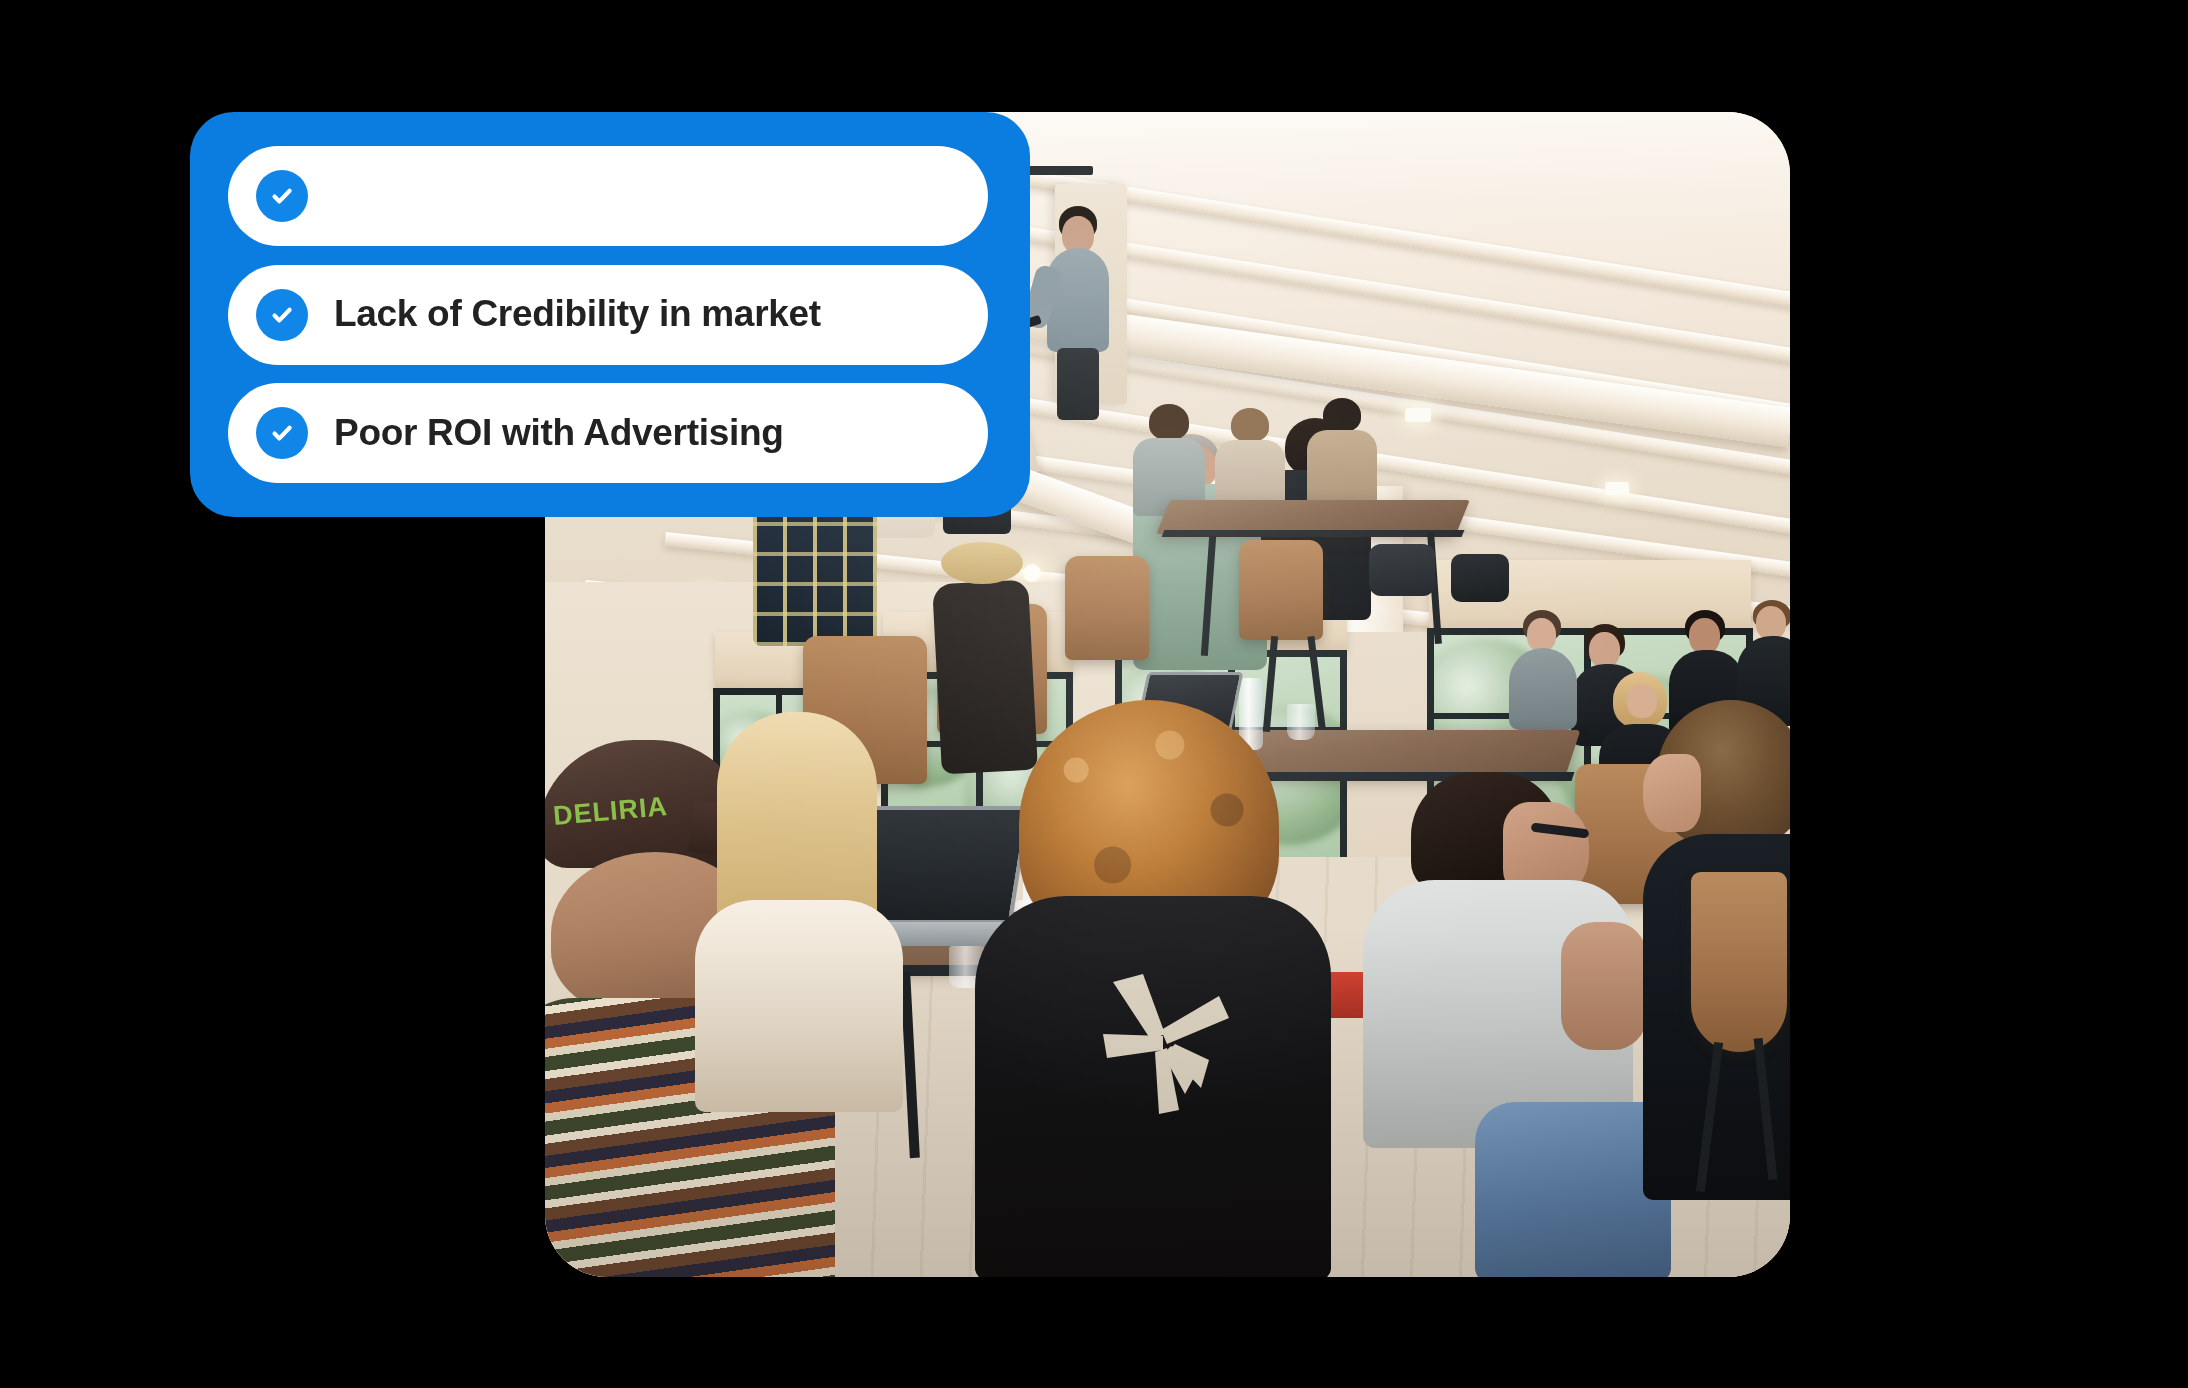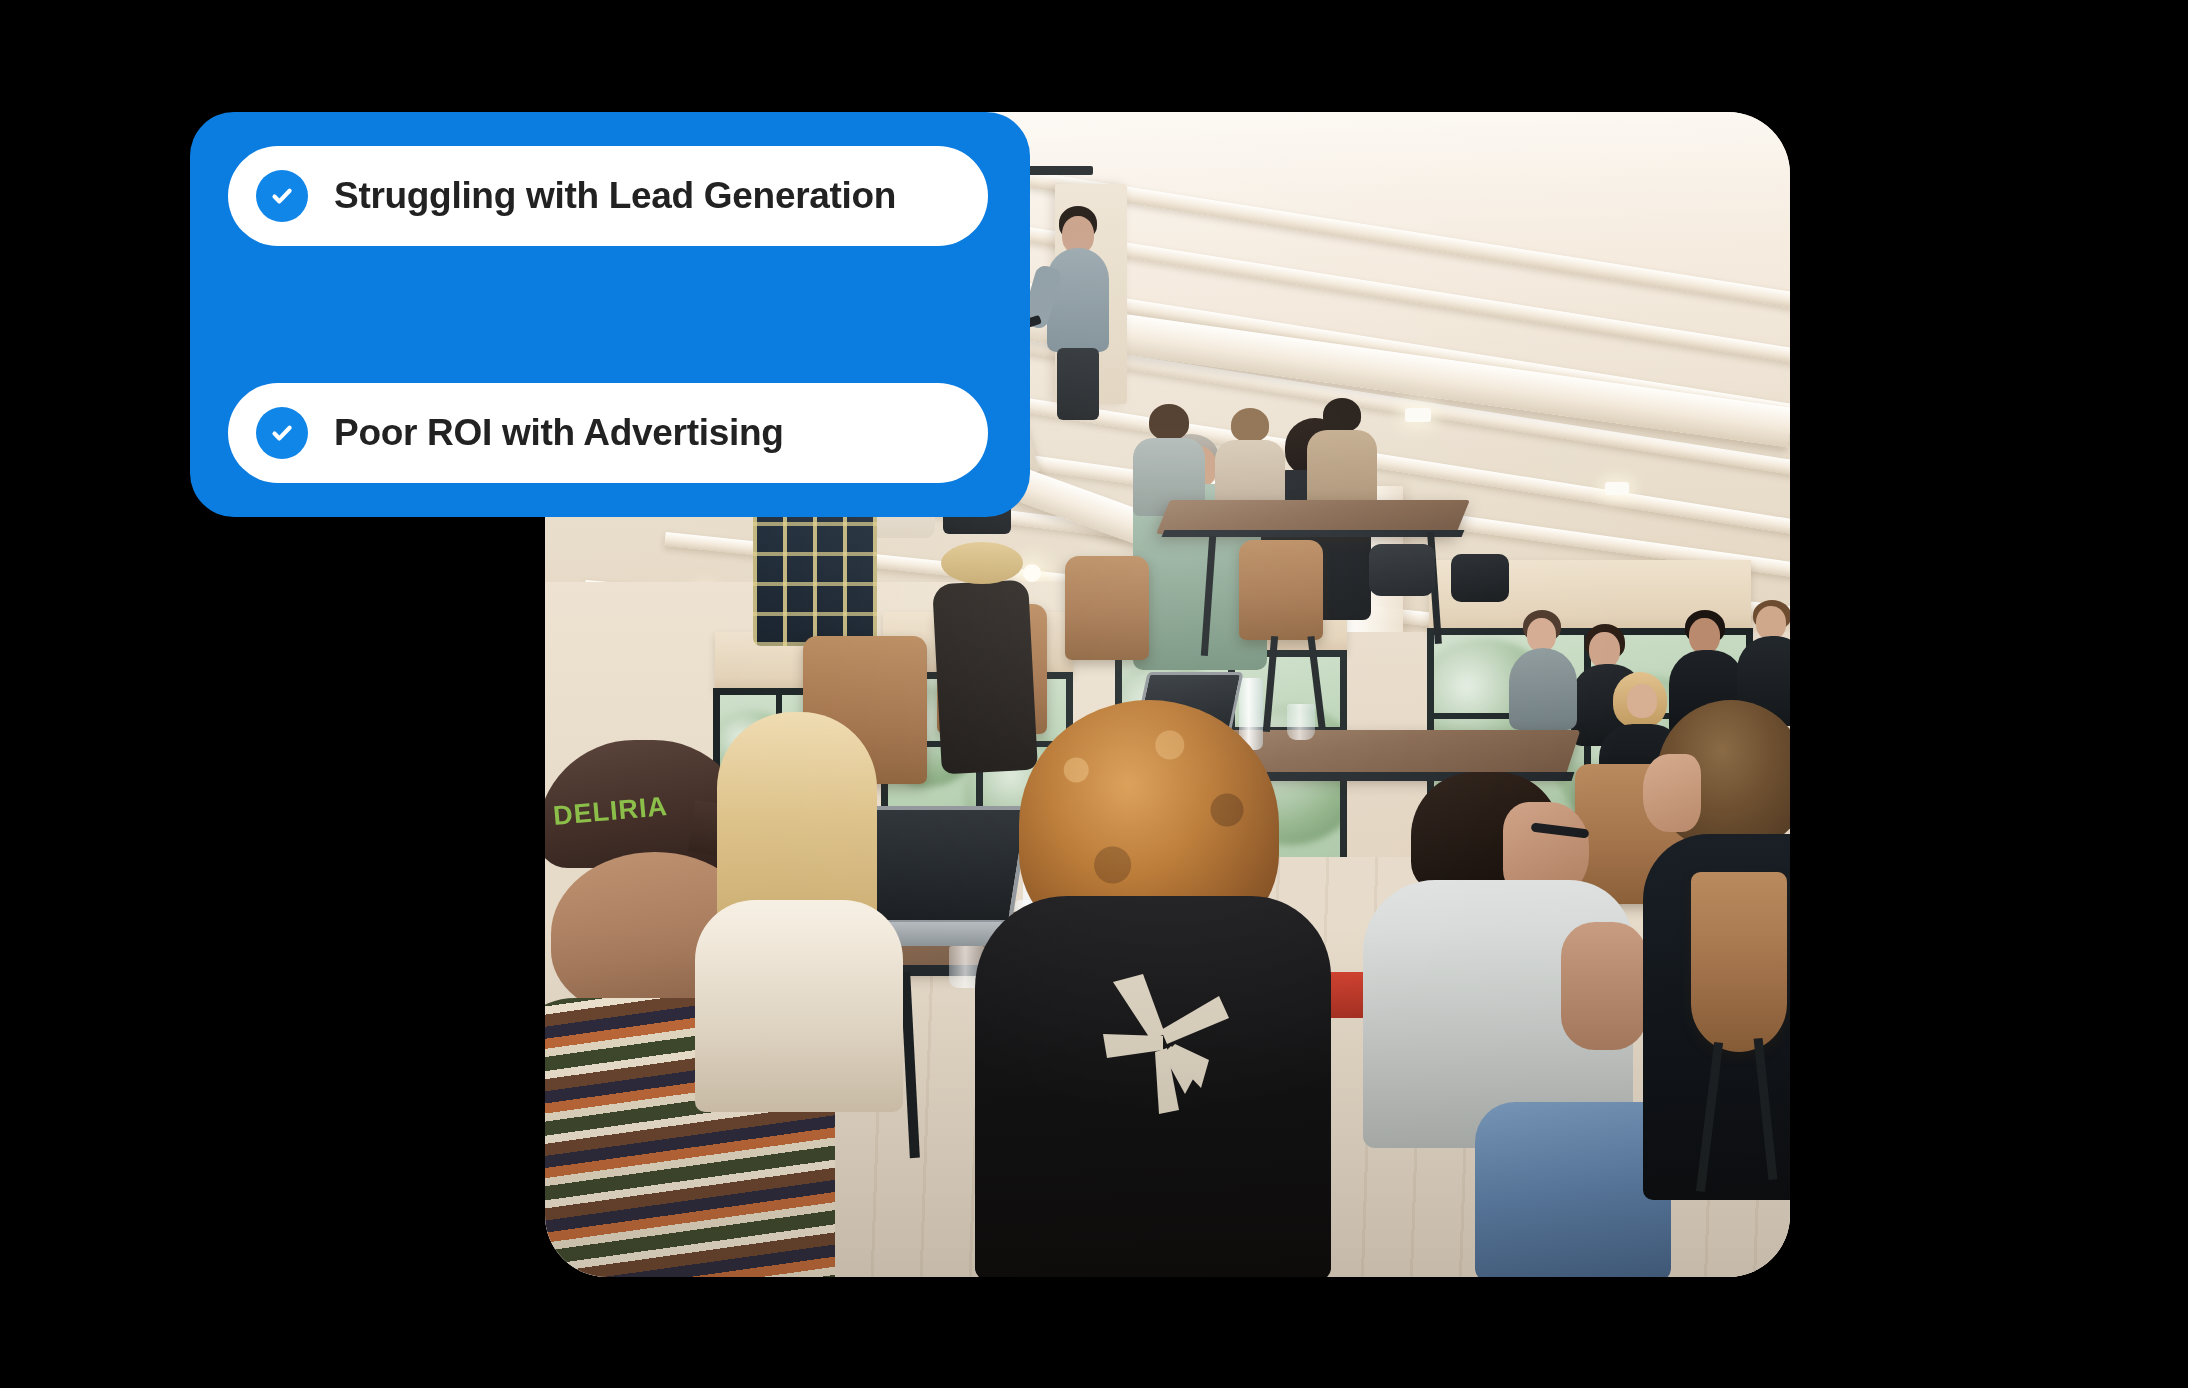--- a/index.html
+++ b/index.html
@@ -629,23 +629,30 @@
   </div>
 
   <div class="checklist-card">
 
     <div class="check-row">
       <span class="check-icon">
         <svg width="30" height="30" viewBox="0 0 30 30" aria-hidden="true">
           <path d="M7.5 15.6 L12.4 20.4 L22.6 9.8" fill="none" stroke="#ffffff" stroke-width="4.2" stroke-linecap="round" stroke-linejoin="round"></path>
         </svg>
       </span>
-      <span class="check-label">Struggling with Lead Generation</span>
     </div>
 
+    <div class="check-row">
+      <span class="check-icon">
+        <svg width="30" height="30" viewBox="0 0 30 30" aria-hidden="true">
+          <path d="M7.5 15.6 L12.4 20.4 L22.6 9.8" fill="none" stroke="#ffffff" stroke-width="4.2" stroke-linecap="round" stroke-linejoin="round"></path>
+        </svg>
+      </span>
+      <span class="check-label">Lack of Credibility in market</span>
+    </div>
 
     <div class="check-row">
       <span class="check-icon">
         <svg width="30" height="30" viewBox="0 0 30 30" aria-hidden="true">
           <path d="M7.5 15.6 L12.4 20.4 L22.6 9.8" fill="none" stroke="#ffffff" stroke-width="4.2" stroke-linecap="round" stroke-linejoin="round"></path>
         </svg>
       </span>
       <span class="check-label">Poor ROI with Advertising</span>
     </div>
 

